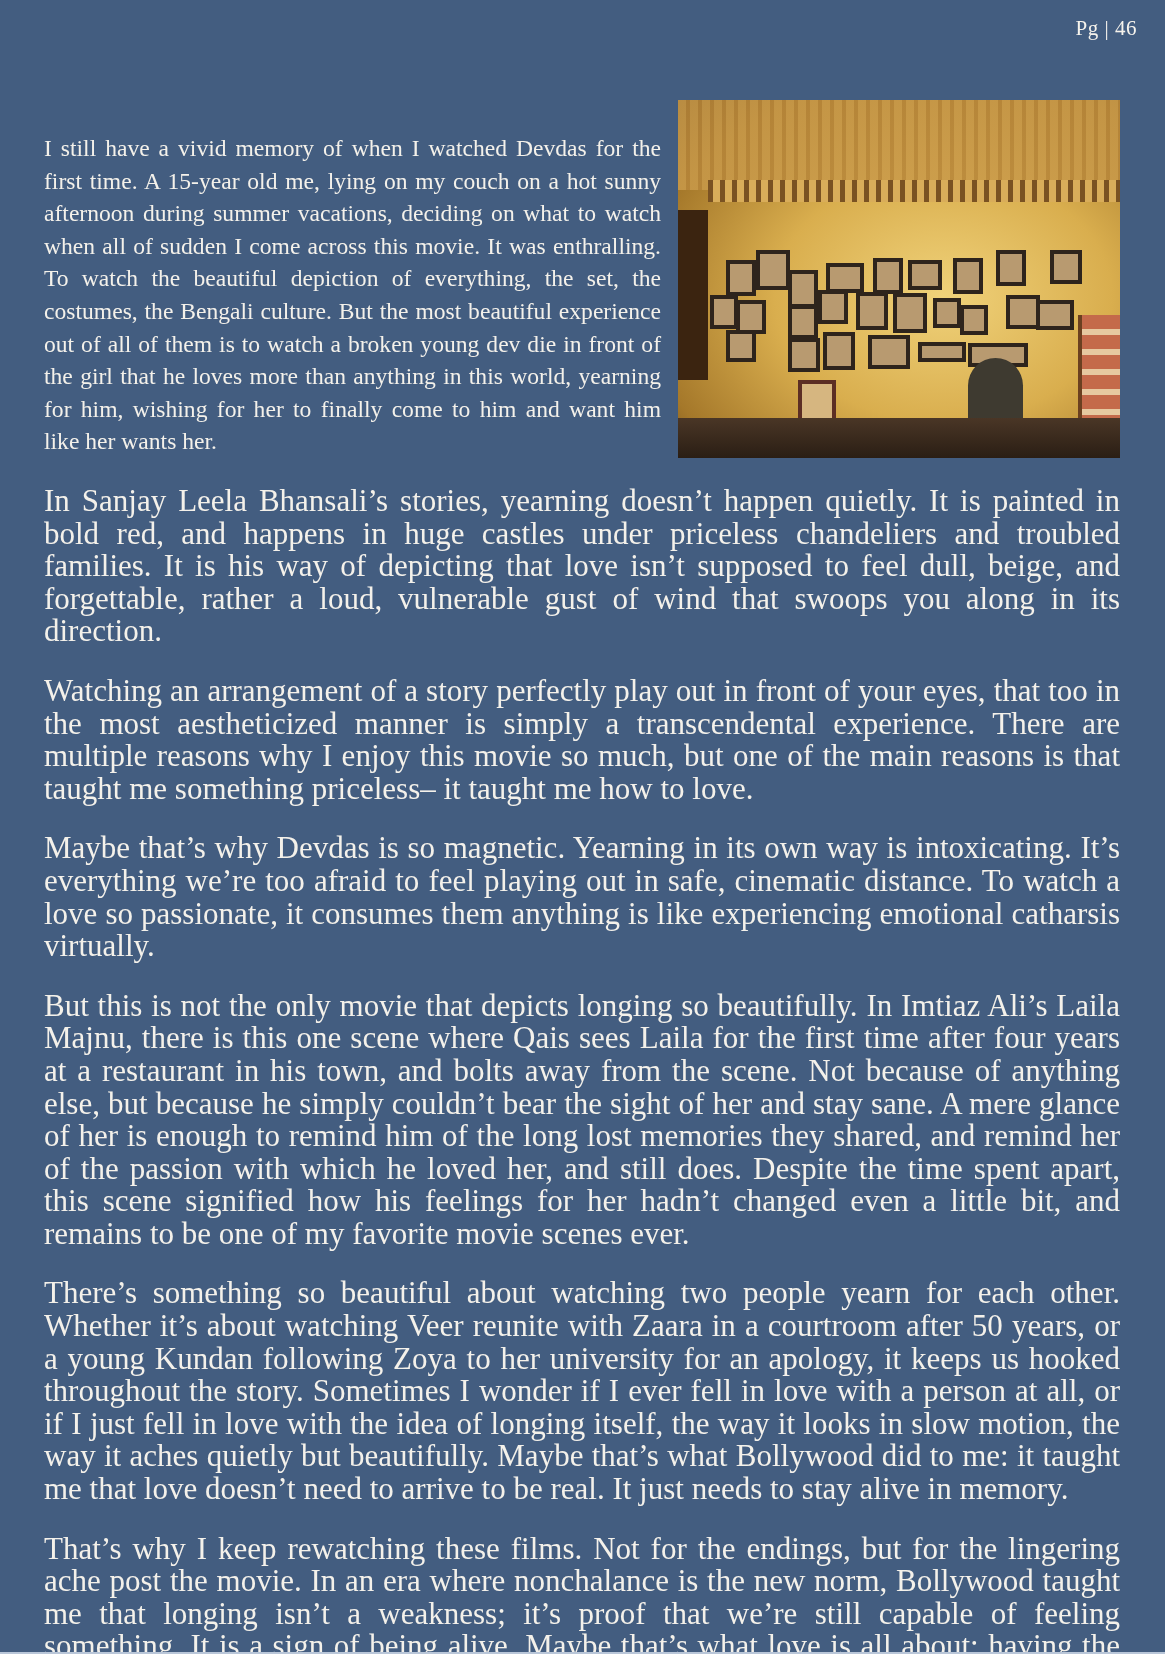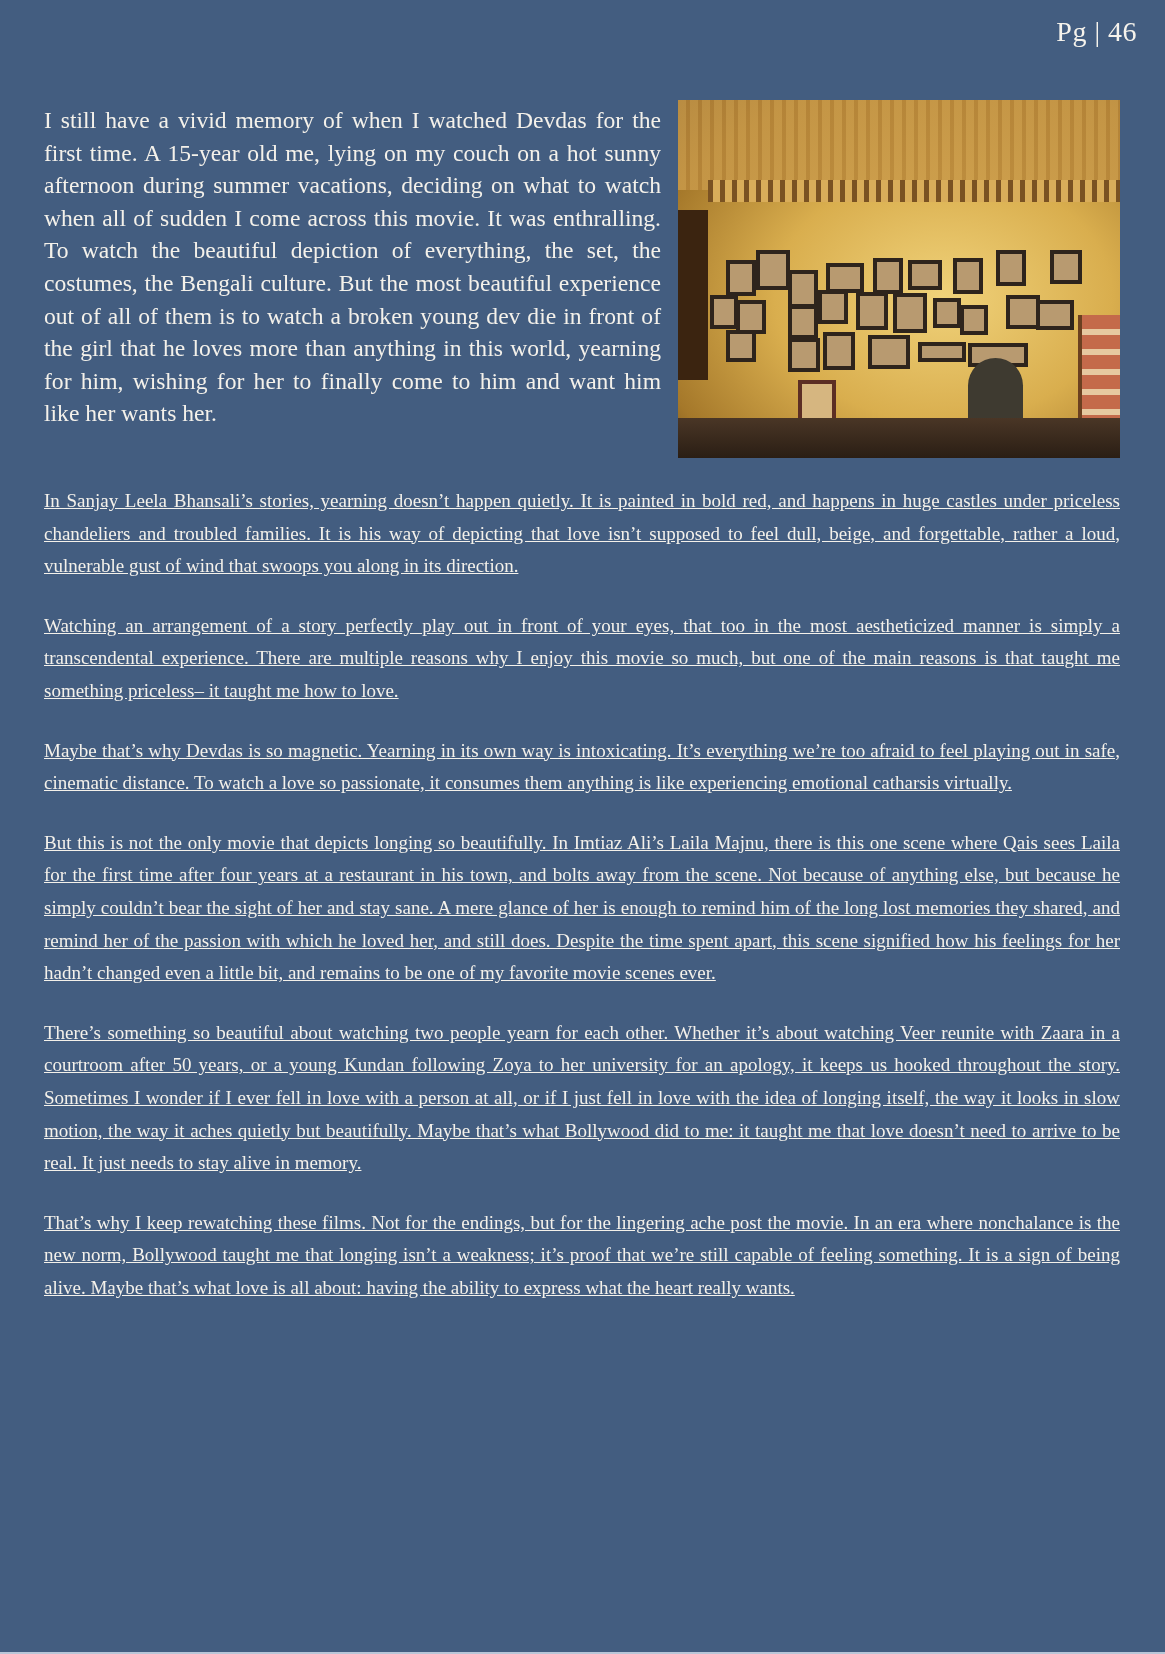--- a/index.html
+++ b/index.html
@@ -12,34 +12,34 @@
       background: #435d80;
       position: relative;
       overflow: hidden;
       font-family: "Liberation Serif", "DejaVu Serif", serif;
       color: #f4f1ea;
     }
     .page-number {
       position: absolute;
       top: 16px;
       right: 28px;
-      font-size: 28px;
+      font-size: 21px;
       letter-spacing: 0.5px;
       color: #f6f3ec;
     }
     .content {
       position: absolute;
       left: 44px;
       top: 100px;
       width: 1076px;
     }
     .intro {
       display: flex;
       justify-content: space-between;
-      align-items: flex-start;
+      align-items: flex-end;
     }
     .intro-text {
       width: 617px;
       font-size: 23.6px;
       line-height: 32.6px;
       text-align: justify;
       margin: 0;
       padding-top: 4px;
     }
     .photo {
@@ -76,25 +76,24 @@
     .photo .arch-door {
       position: absolute; left: 290px; bottom: 20px; width: 55px; height: 80px;
       background: #3e3a30; border-radius: 28px 28px 0 0;
     }
     .photo .panel {
       position: absolute; right: 0; top: 215px; width: 38px; height: 140px;
       background: repeating-linear-gradient(180deg, #c46a4a 0 14px, #e6c9a0 14px 20px);
       border-left: 4px solid #6b4020;
     }
     p.body-para {
-      font-size: 19px;
+      font-size: 31px;
       line-height: 32.6px;
       text-align: justify;
       margin: 0;
-      text-decoration: underline;
     }
     .gap-first { margin-top: 27px !important; }
     .gap { margin-top: 27px !important; }
     .bottom-line {
       position: absolute; left: 0; bottom: 0; width: 100%; height: 2px;
       background: #b9c6d8;
     }
   </style>
 </head>
 <body>

